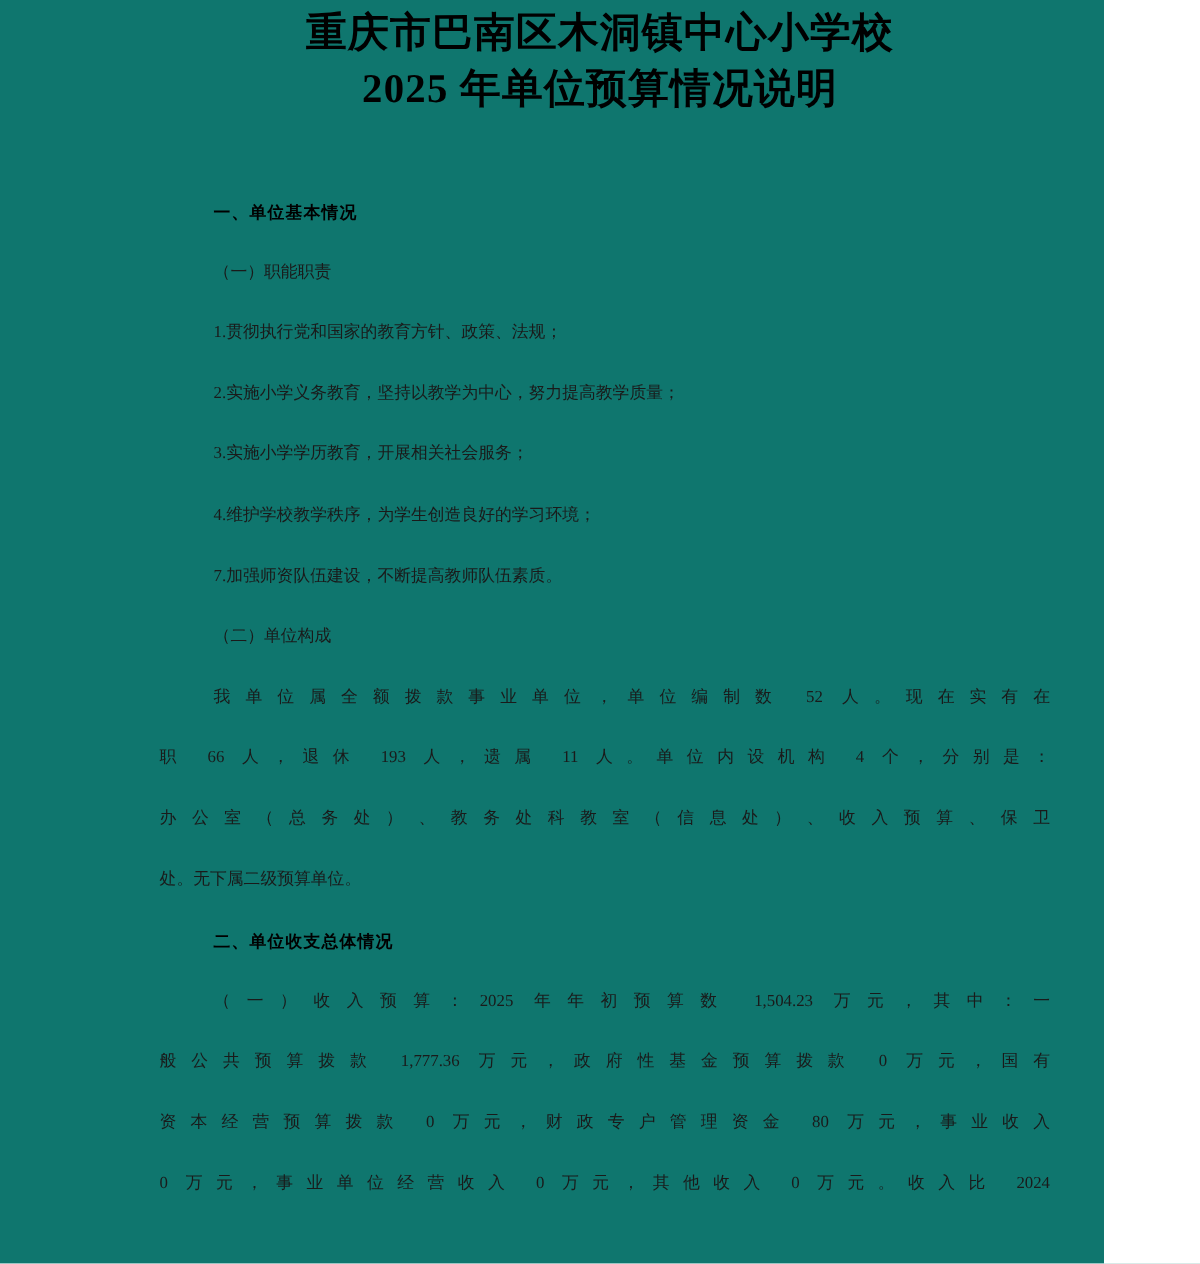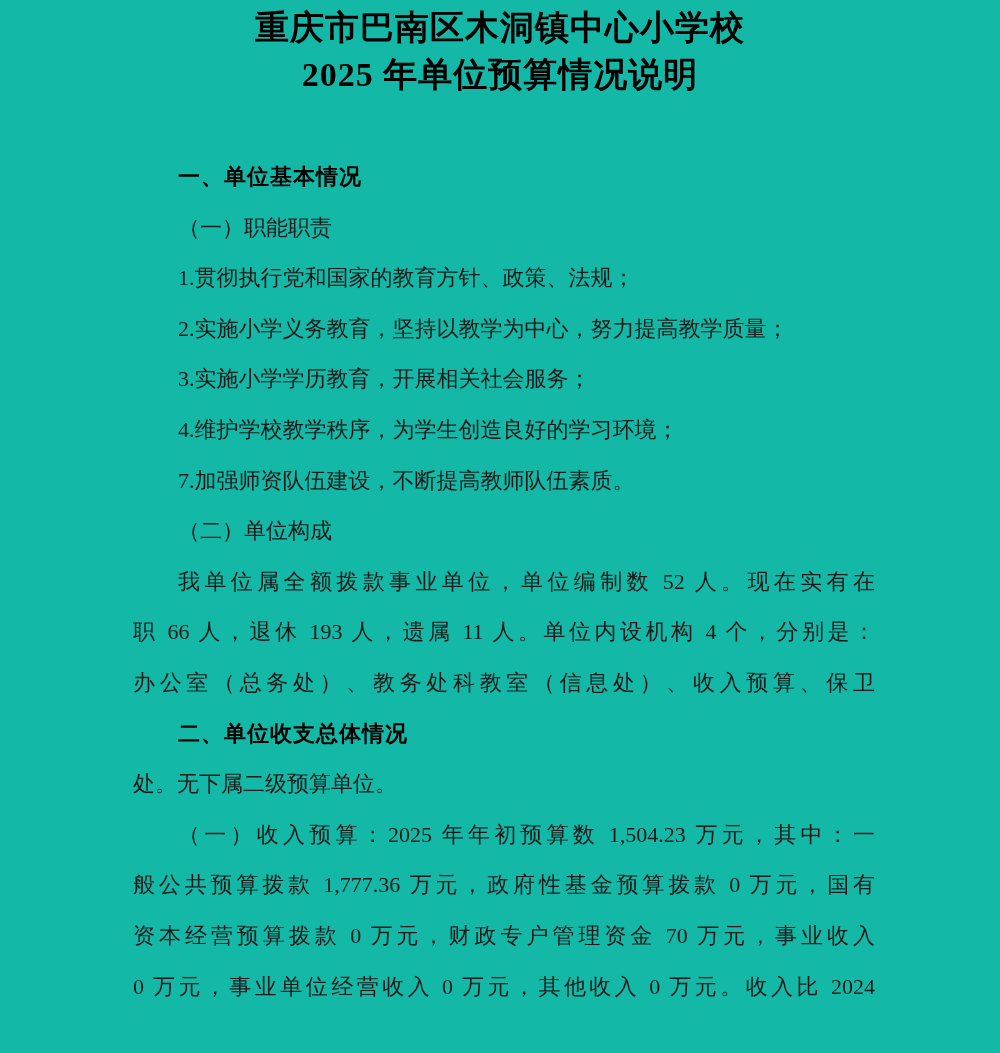--- a/index.html
+++ b/index.html
@@ -2,23 +2,23 @@
 <html><head>
 <meta charset="utf-8">
 <style>
   html, body {
     margin: 0;
     padding: 0;
     background: #ffffff;
   }
   .page {
     position: relative;
-    width: 1000px;
+    width: 920px;
     height: 1053px;
-    background: #14b8a6;
+    background: #0f766e;
     overflow: hidden;
     font-family: "Liberation Serif", serif;
     color: #1a1a1a;
   }
   .title-block {
     position: absolute;
     top: 4px;
     left: 0;
     width: 1000px;
     text-align: center;
@@ -32,21 +32,21 @@
     letter-spacing: 1px;
     white-space: nowrap;
   }
   .content {
     position: absolute;
     left: 133px;
     top: 152px;
     width: 742px;
   }
   .line {
-    font-size: 22px;
+    font-size: 14px;
     height: 50.6px;
     line-height: 50.6px;
     white-space: nowrap;
     overflow: visible;
   }
   .indent {
     text-indent: 45px;
   }
   .h {
     font-family: "Liberation Sans", sans-serif;
@@ -76,21 +76,21 @@
     <div class="line indent">（一）职能职责</div>
     <div class="line indent">1.贯彻执行党和国家的教育方针、政策、法规；</div>
     <div class="line indent">2.实施小学义务教育，坚持以教学为中心，努力提高教学质量；</div>
     <div class="line indent">3.实施小学学历教育，开展相关社会服务；</div>
     <div class="line indent">4.维护学校教学秩序，为学生创造良好的学习环境；</div>
     <div class="line indent">7.加强师资队伍建设，不断提高教师队伍素质。</div>
     <div class="line indent">（二）单位构成</div>
     <div class="line indent just">我单位属全额拨款事业单位，单位编制数 52 人。现在实有在</div>
     <div class="line just">职 66 人，退休 193 人，遗属 11 人。单位内设机构 4 个，分别是：</div>
     <div class="line just">办公室（总务处）、教务处科教室（信息处）、收入预算、保卫</div>
+    <div class="line">处。无下属二级预算单位。</div>
     <div class="line h indent">二、单位收支总体情况</div>
-    <div class="line">处。无下属二级预算单位。</div>
     <div class="line indent just">（一）收入预算：2025 年年初预算数 1,504.23 万元，其中：一</div>
     <div class="line just">般公共预算拨款 1,777.36 万元，政府性基金预算拨款 0 万元，国有</div>
-    <div class="line just">资本经营预算拨款 0 万元，财政专户管理资金 70 万元，事业收入</div>
+    <div class="line just">资本经营预算拨款 0 万元，财政专户管理资金 80 万元，事业收入</div>
     <div class="line just">0 万元，事业单位经营收入 0 万元，其他收入 0 万元。收入比 2024</div>
   </div>
 
 </div>
 
 </body></html>

